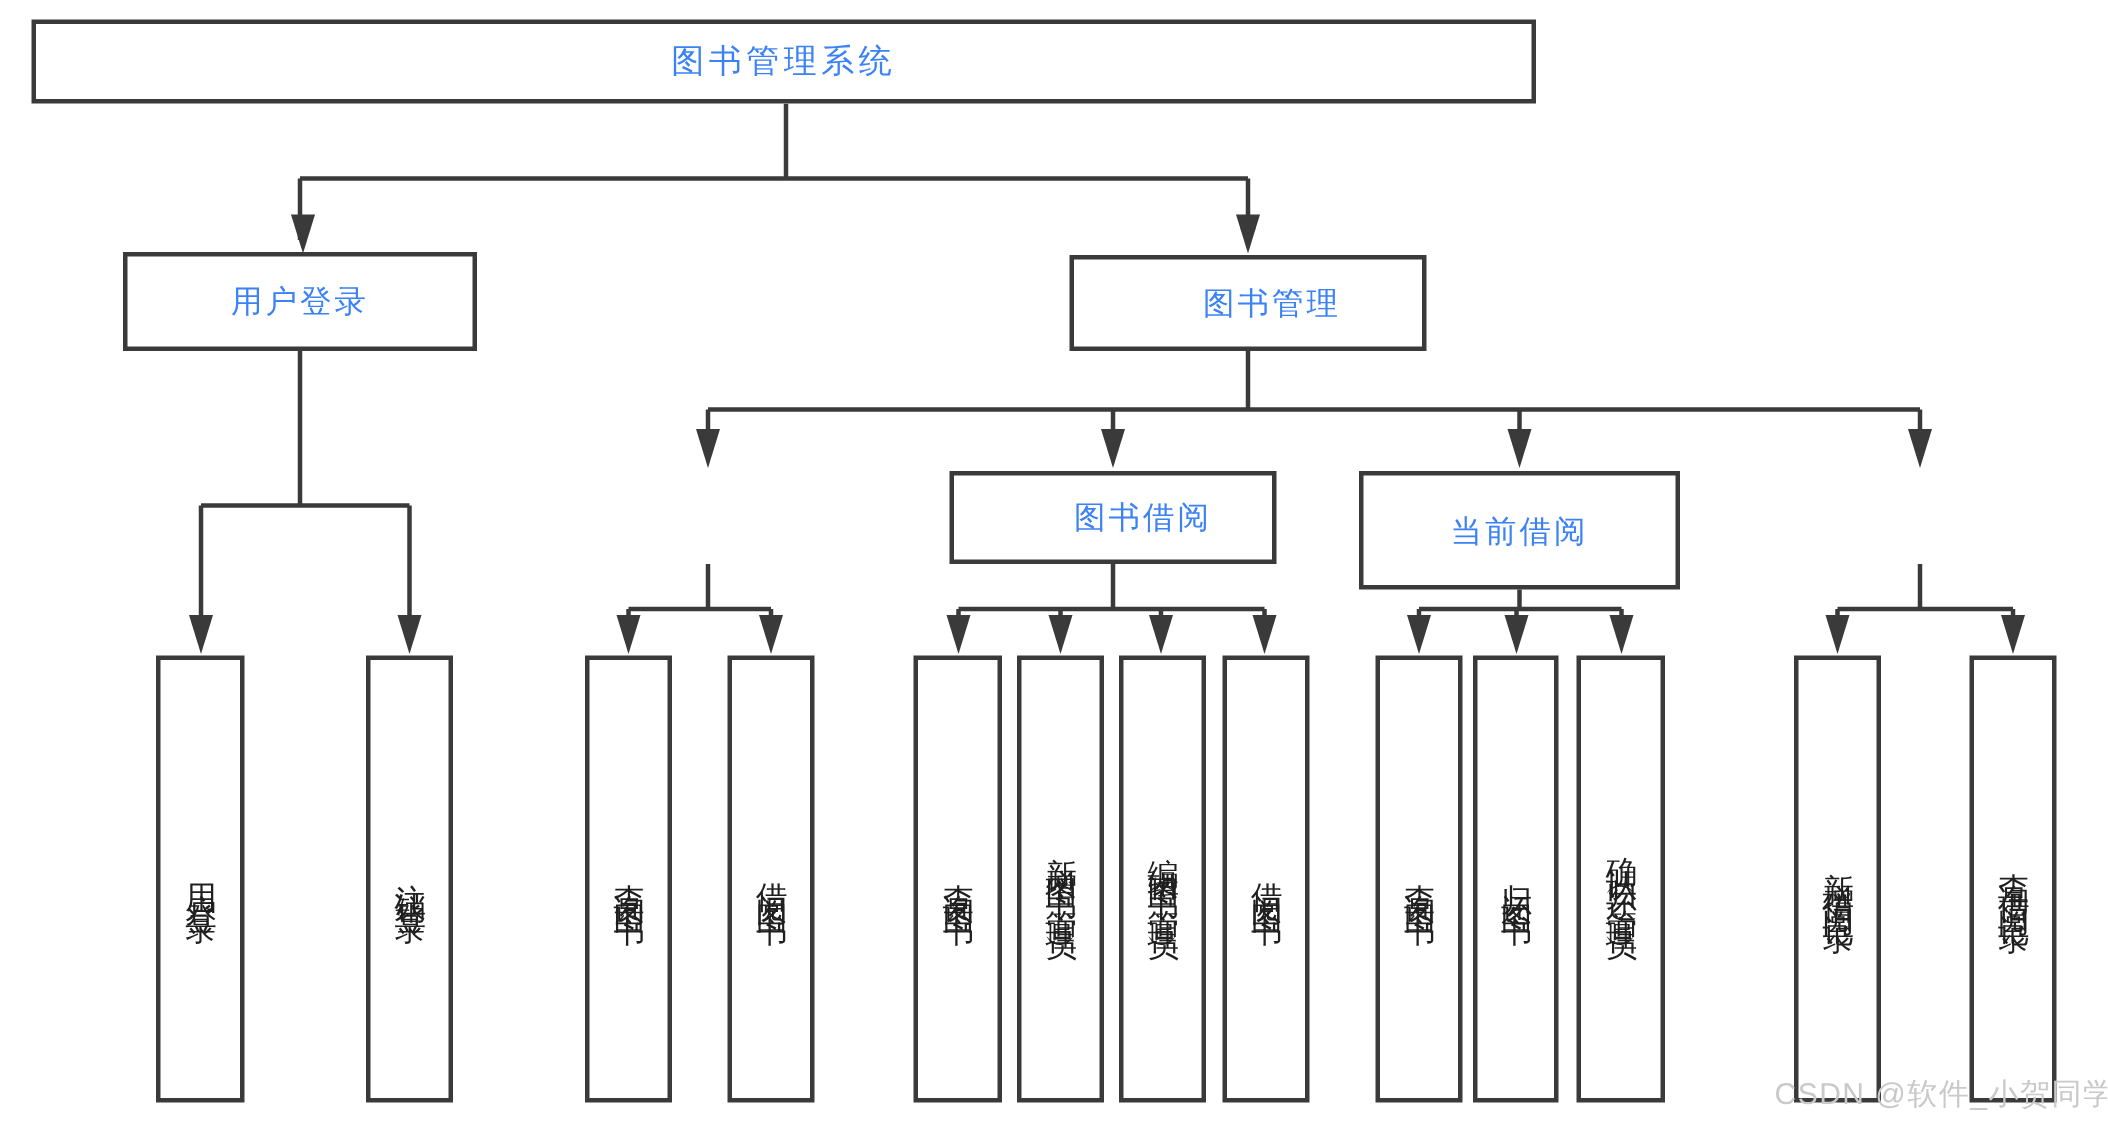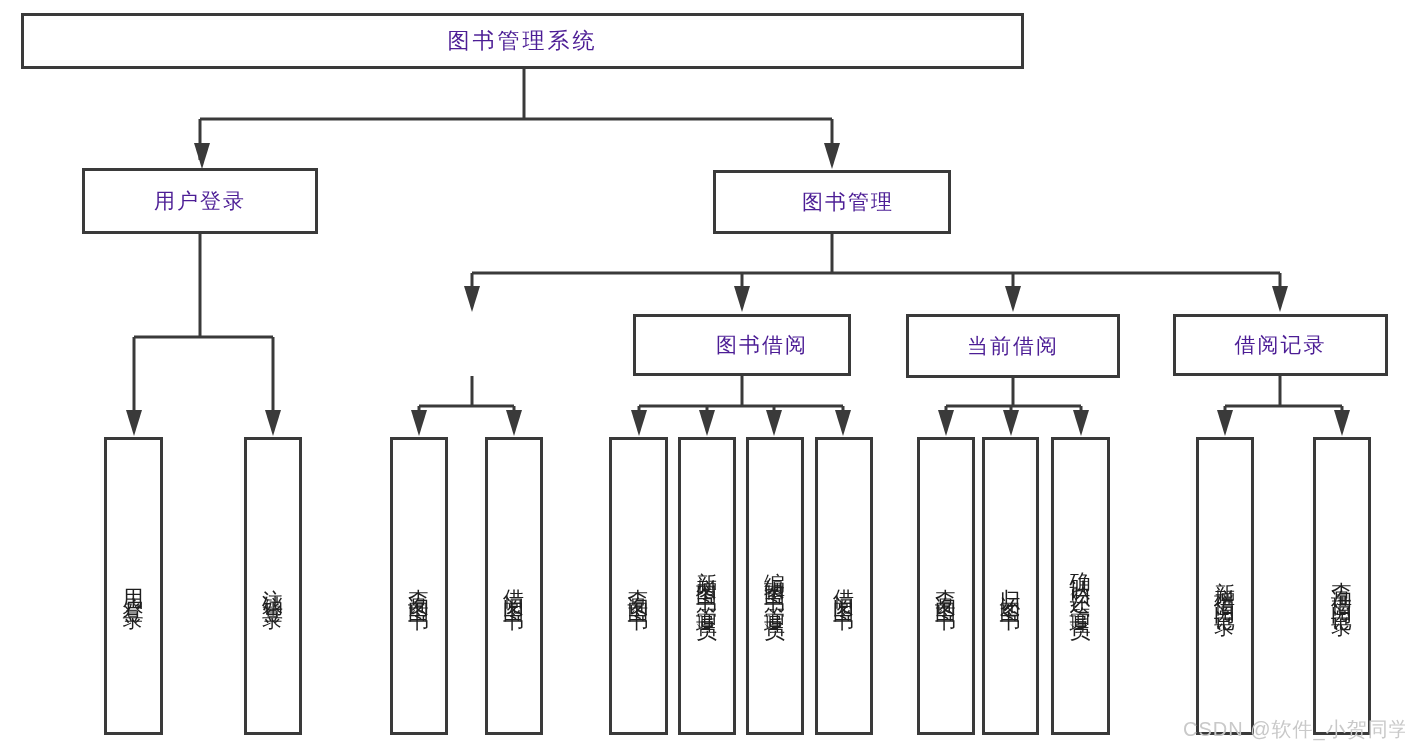--- a/index.html
+++ b/index.html
@@ -23,21 +23,21 @@
     border: 3px solid #3a3a3a;
     background: #ffffff;
     display: flex;
     align-items: center;
     justify-content: center;
     z-index: 2;
   }
   .hlabel {
     font-size: 21px;
     letter-spacing: 2px;
-    color: #4c1d95;
+    color: #3b82f6;
     white-space: nowrap;
   }
   .root-label { font-size: 22px; letter-spacing: 3px; }
   .leaf {
     top: 437px;
     height: 298px;
   }
   .vtext {
     writing-mode: vertical-rl;
     text-orientation: mixed;
@@ -135,25 +135,22 @@
   <div class="node" style="left:82px; top:168px; width:236px; height:66px;">
     <span class="hlabel">用户登录</span>
   </div>
   <div class="node" style="left:713px; top:170px; width:238px; height:64px;padding-left:32px;">
     <span class="hlabel">图书管理</span>
   </div>
 
   <div class="node" style="left:633px; top:314px; width:218px; height:62px;padding-left:40px;">
     <span class="hlabel">图书借阅</span>
   </div>
-  <div class="node" style="left:906px; top:314px; width:214px; height:64px;">
+  <div class="node" style="left:906px; top:314px; width:214px; height:79px;">
     <span class="hlabel">当前借阅</span>
-  </div>
-  <div class="node" style="left:1173px; top:314px; width:215px; height:62px;">
-    <span class="hlabel">借阅记录</span>
   </div>
 
   <div class="node leaf" style="left:104px; width:59px;">
     <span class="vtext">用户登录</span>
   </div>
   <div class="node leaf" style="left:244px; width:58px;">
     <span class="vtext">注销登录</span>
   </div>
 
   <div class="node leaf" style="left:390px; width:58px;">

